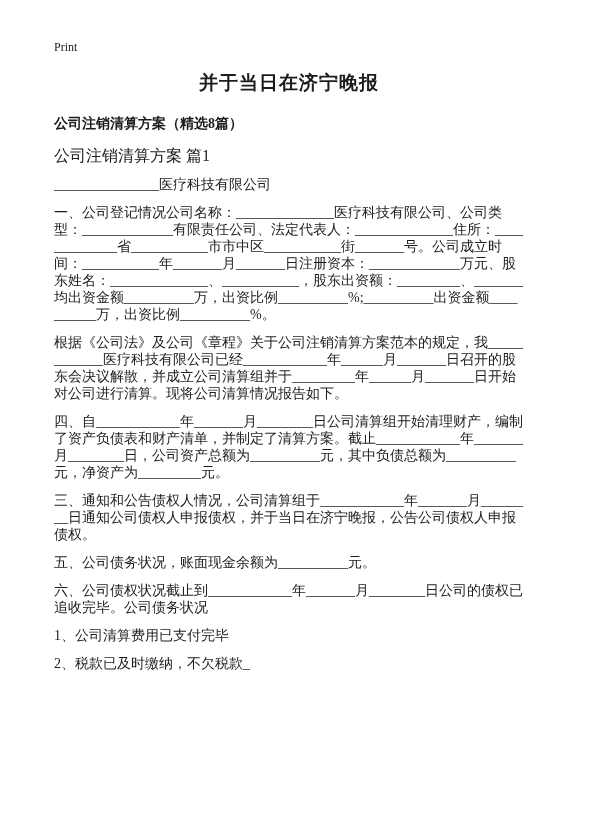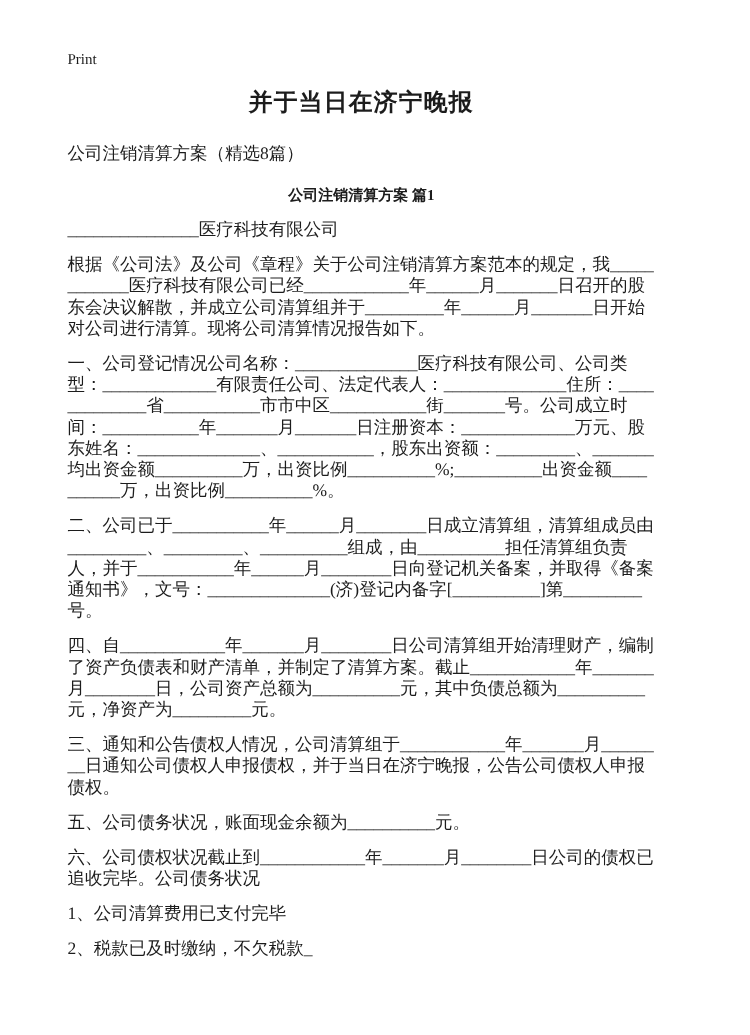--- a/index.html
+++ b/index.html
@@ -30,28 +30,27 @@
     text-align: center;
     font-size: 19px;
     line-height: 24px;
     font-weight: bold;
     letter-spacing: 1px;
   }
   .doc-subtitle {
     margin: 20px 0 0 0;
     font-size: 14px;
     line-height: 17px;
-    font-weight: normal;
+    font-weight: bold;
   }
   .section-heading {
     margin: 15px 0 0 0;
-    font-size: 12px;
+    font-size: 16px;
     line-height: 18px;
-    font-weight: bold;
-    text-align: center;
+    font-weight: normal;
   }
   .para {
     margin: 11px 0;
     font-size: 14px;
     line-height: 17px;
     word-break: break-all;
     overflow-wrap: anywhere;
   }
 </style>
 </head>
@@ -62,25 +61,24 @@
   <div class="print-label">Print</div>
 
   <h1 class="doc-title">并于当日在济宁晚报</h1>
 
   <p class="doc-subtitle">公司注销清算方案（精选8篇）</p>
 
   <h2 class="section-heading">公司注销清算方案 篇1</h2>
 
   <p class="para">_______________医疗科技有限公司</p>
 
+  <p class="para">一、公司登记情况公司名称：______________医疗科技有限公司、公司类型：_____________有限责任公司、法定代表人：______________住所：_____________省___________市市中区___________街_______号。公司成立时间：___________年_______月_______日注册资本：_____________万元、股东姓名：______________、___________，股东出资额：_________、_______均出资金额__________万，出资比例__________%;__________出资金额__________万，出资比例__________%。</p>
+
   <p class="para">根据《公司法》及公司《章程》关于公司注销清算方案范本的规定，我____________医疗科技有限公司已经____________年______月_______日召开的股东会决议解散，并成立公司清算组并于_________年______月_______日开始对公司进行清算。现将公司清算情况报告如下。</p>
 
-  <p class="para">一、公司登记情况公司名称：______________医疗科技有限公司、公司类型：_____________有限责任公司、法定代表人：______________住所：_____________省___________市市中区___________街_______号。公司成立时间：___________年_______月_______日注册资本：_____________万元、股东姓名：______________、___________，股东出资额：_________、_______均出资金额__________万，出资比例__________%;__________出资金额__________万，出资比例__________%。</p>
-
-  <p class="para">二、公司已于___________年______月________日成立清算组，清算组成员由_________、_________、__________组成，由__________担任清算组负责人，并于___________年______月________日向登记机关备案，并取得《备案通知书》，文号：______________(济)登记内备字[__________]第_________号。</p>
 
   <p class="para">四、自____________年_______月________日公司清算组开始清理财产，编制了资产负债表和财产清单，并制定了清算方案。截止____________年_______月________日，公司资产总额为__________元，其中负债总额为__________元，净资产为_________元。</p>
 
   <p class="para">三、通知和公告债权人情况，公司清算组于____________年_______月________日通知公司债权人申报债权，并于当日在济宁晚报，公告公司债权人申报债权。</p>
 
   <p class="para">五、公司债务状况，账面现金余额为__________元。</p>
 
   <p class="para">六、公司债权状况截止到____________年_______月________日公司的债权已追收完毕。公司债务状况</p>
 
   <p class="para">1、公司清算费用已支付完毕</p>

